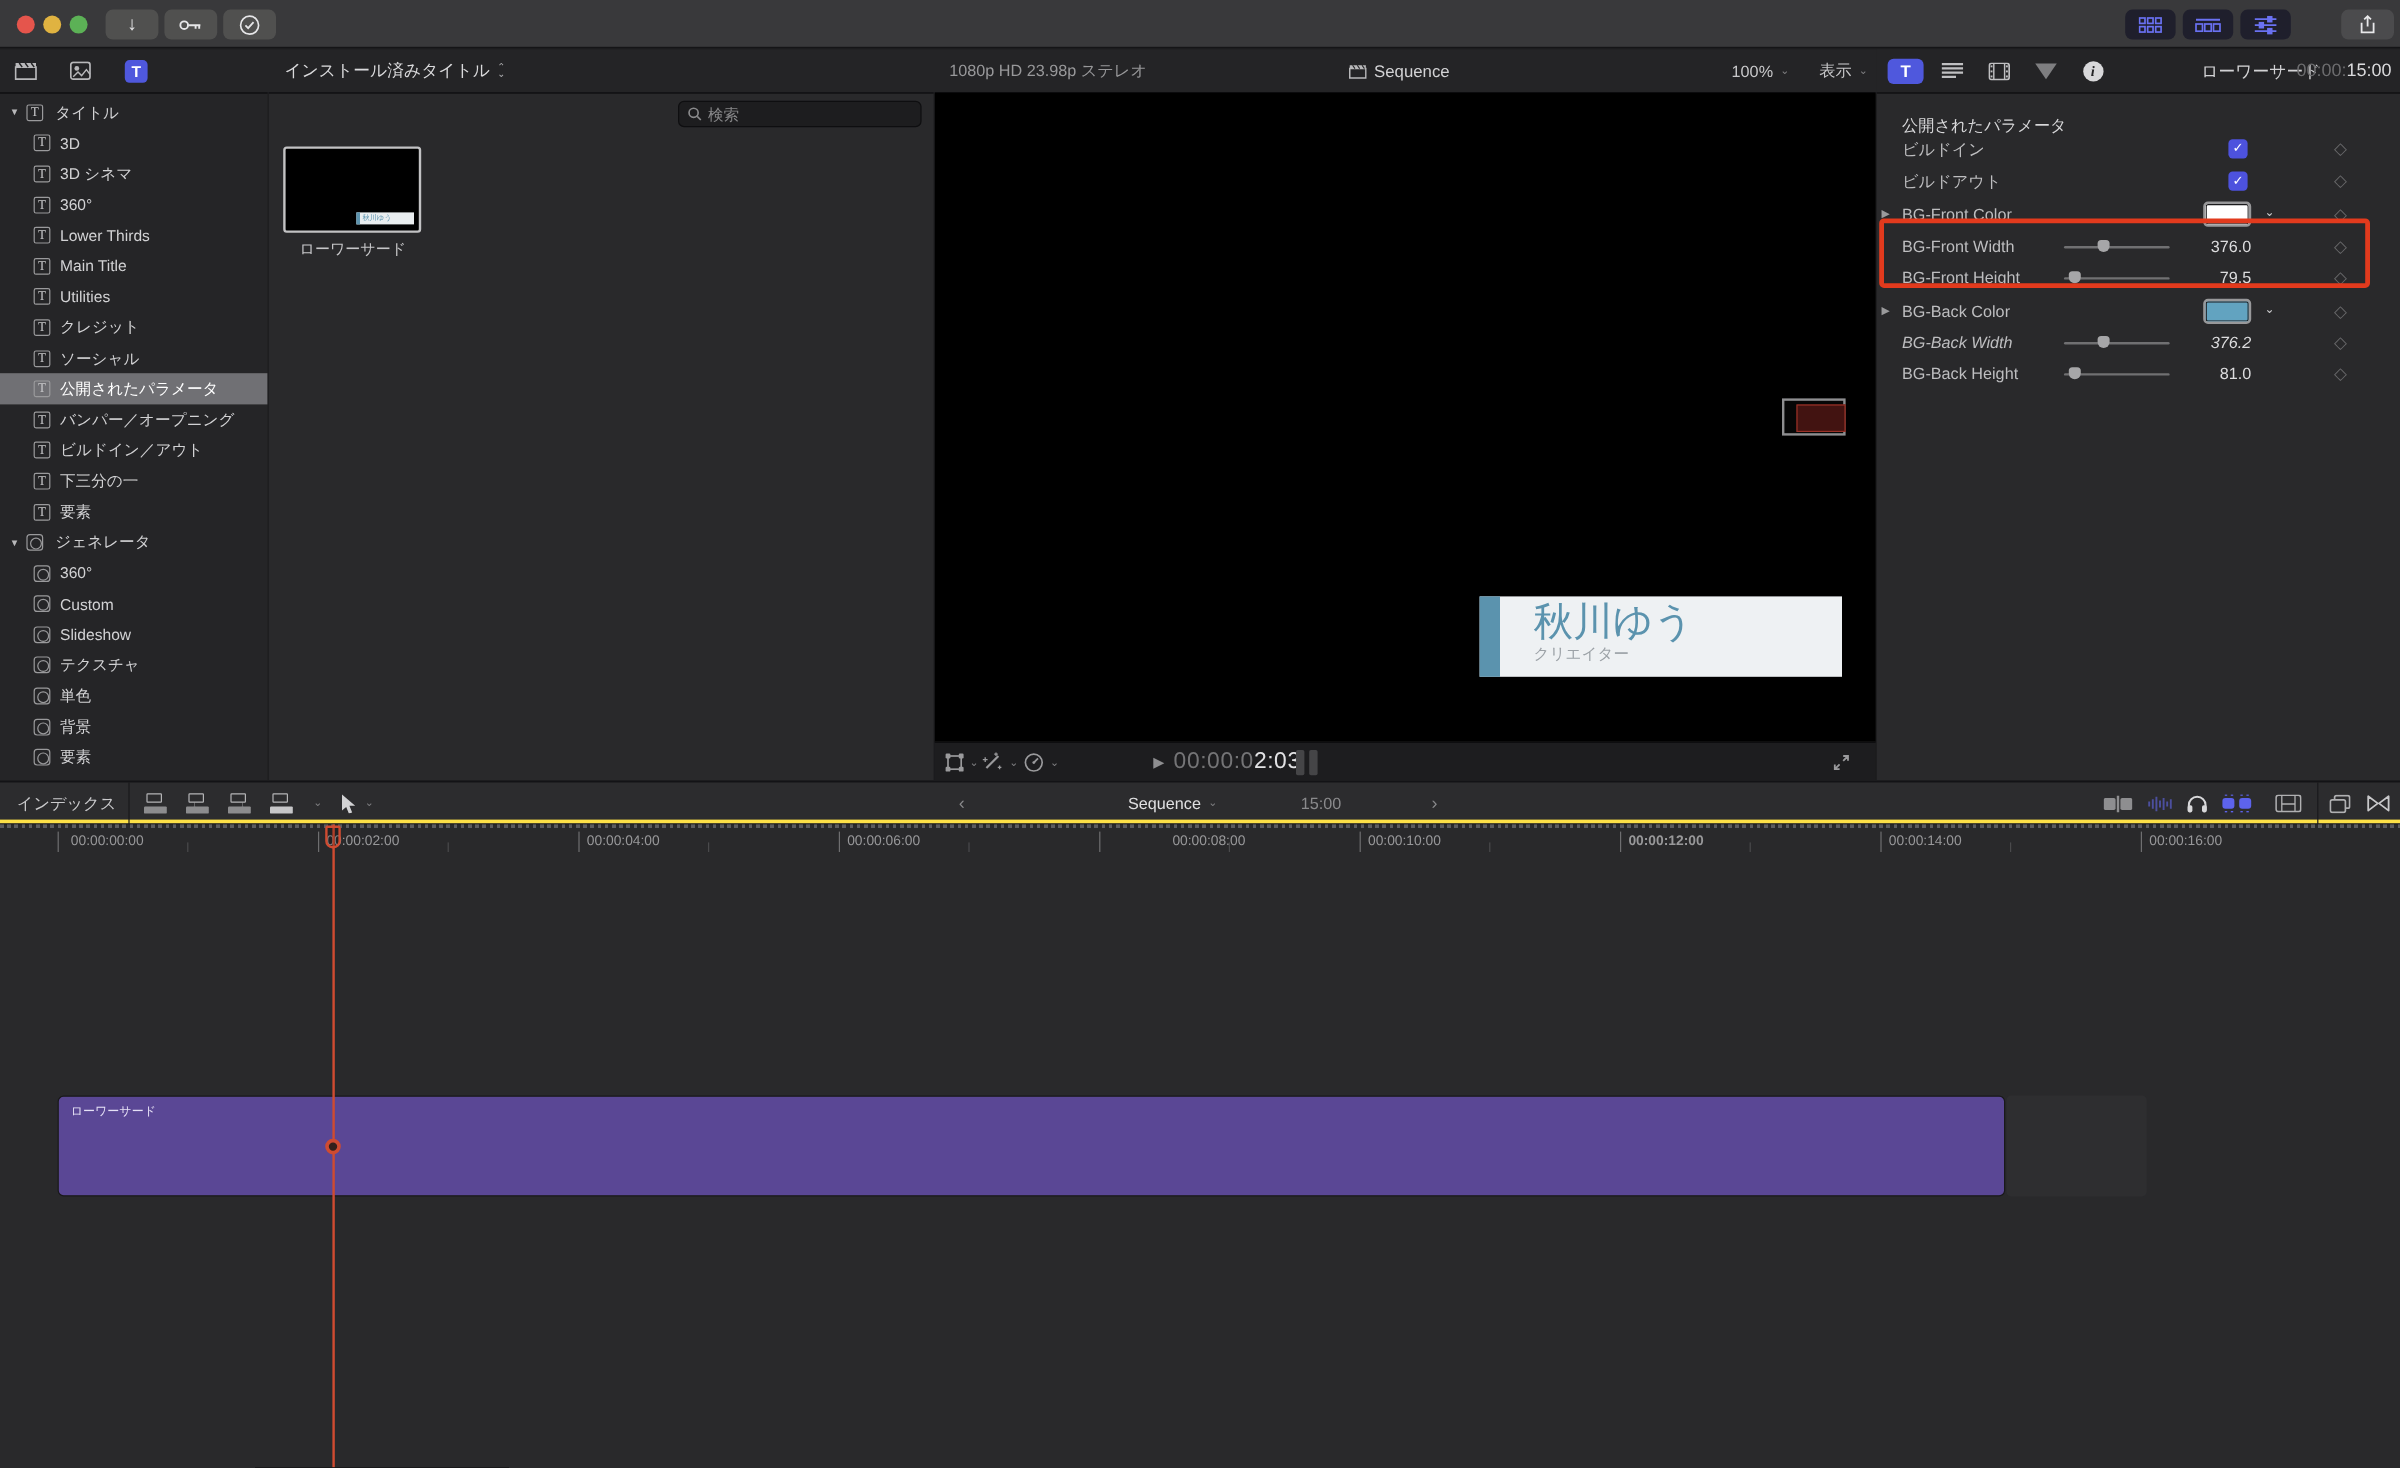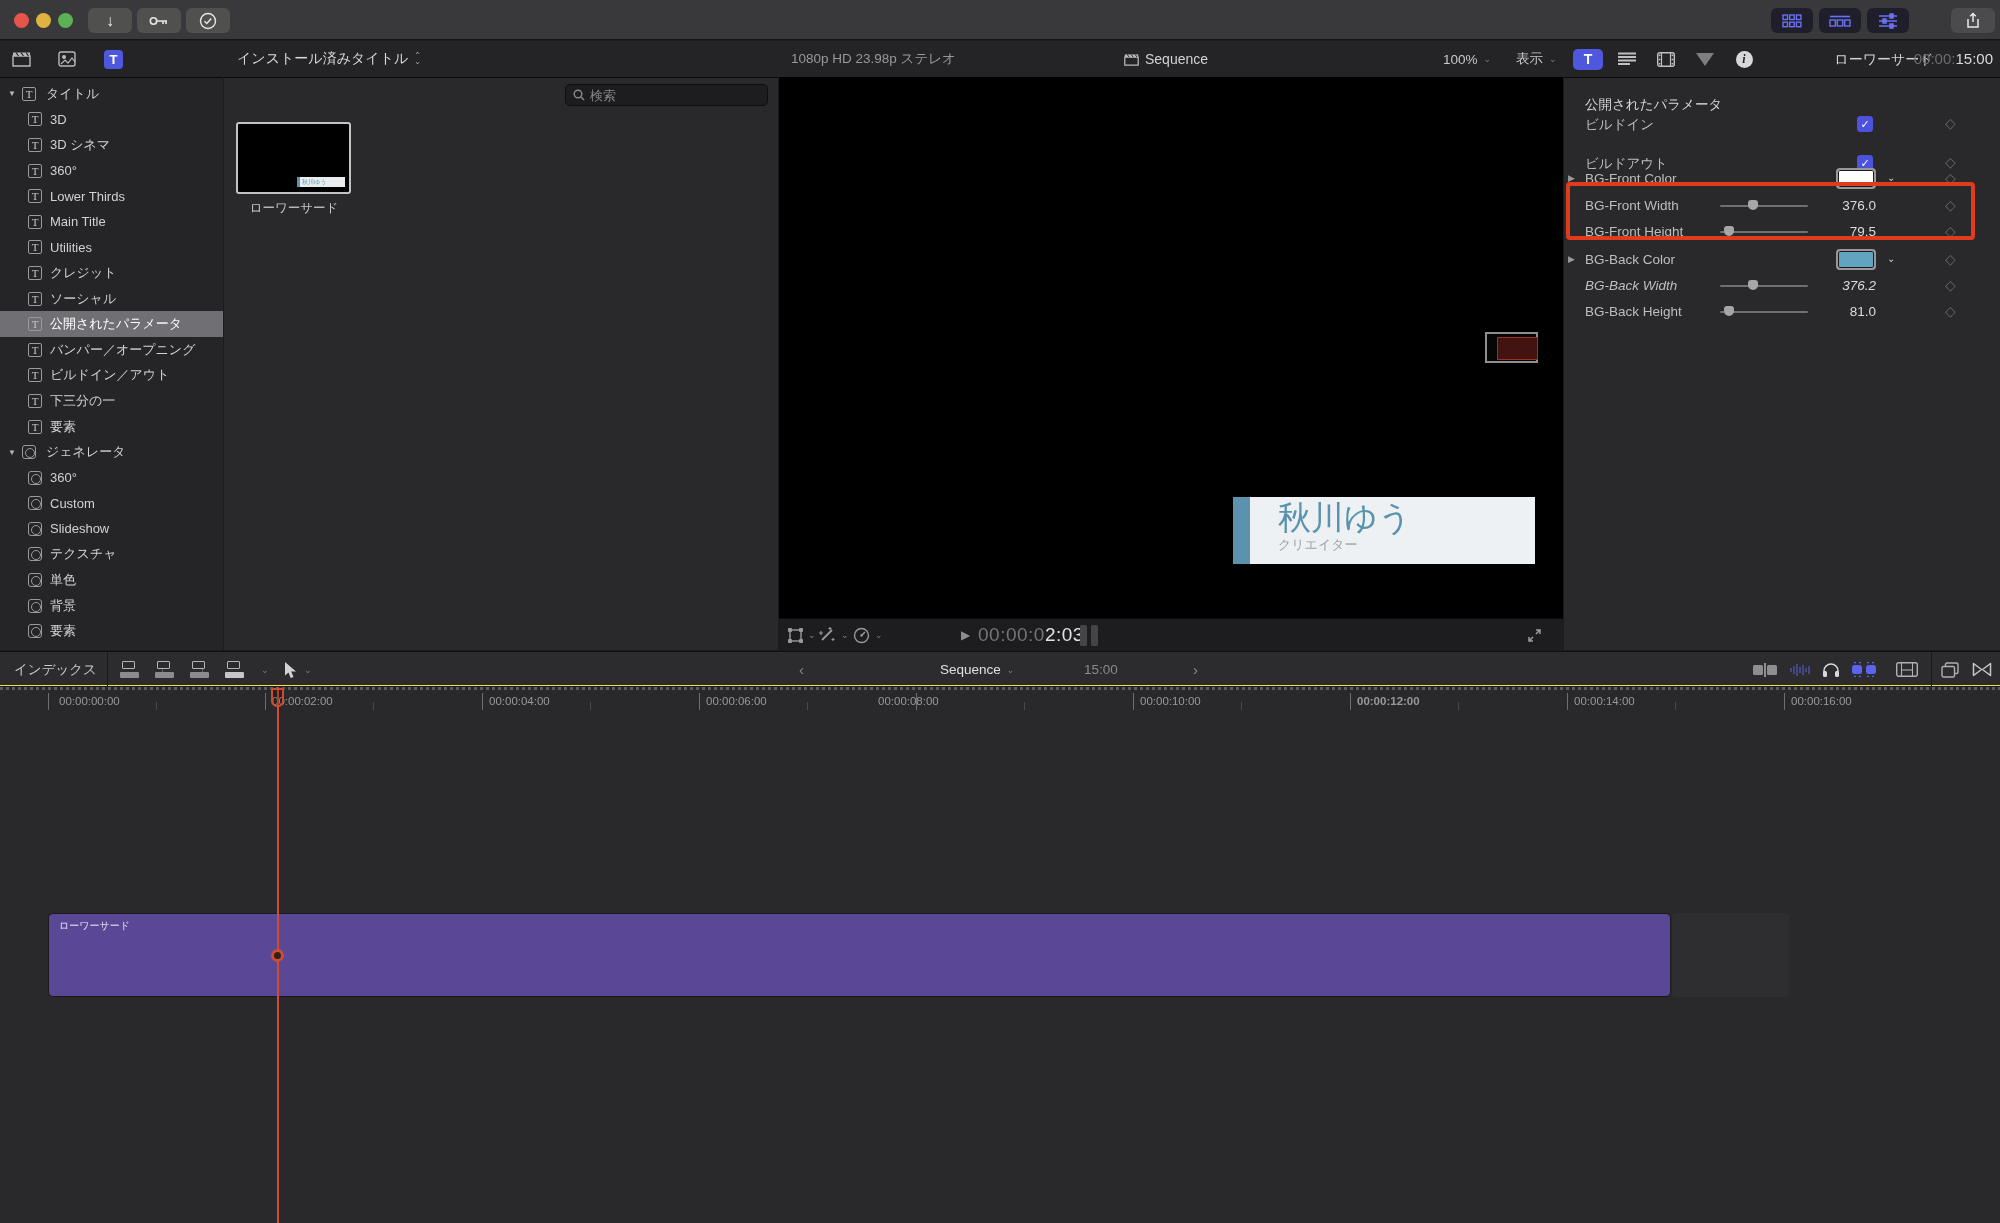--- a/index.html
+++ b/index.html
@@ -76,21 +76,21 @@
   .prow .disc2{position:absolute; left:4px; top:5px; font-size:9px; color:#9a9a9c;}
   .prow .val{position:absolute; right:124px; top:3px; font-size:13.5px; color:#dcdcde;}
   .prow .cb{position:absolute; left:293px; top:3px; width:16px; height:16px; background:var(--cb-blue); border-radius:3.5px; color:#fff; font-size:11px; line-height:16px; text-align:center;}
   .prow .track{position:absolute; left:156px; top:10px; width:88px; height:2px; background:#707072; border-radius:1px;}
   .prow .knob{position:absolute; top:-5px; width:10px; height:10px; background:#a6a6a8; border-radius:3px 3px 5px 5px;}
   .prow .swatch{position:absolute; left:272px; top:0; width:40px; height:21px; border-radius:4px; border:2px solid #98989a; box-shadow:0 0 0 1px #1a1a1c inset;}
   .prow .sw-chev{position:absolute; left:323px; top:4px; font-size:10px; color:#cacacc;}
   .prow .kf{position:absolute; left:381px; top:2px; font-size:14px; color:#68686a;}
 
   
-  #tlbar{position:absolute; left:0; top:651px; width:2000px; height:35px; background:#2c2c2e; border-top:1px solid #101012; border-bottom:1px solid #fde047;}
+  #tlbar{position:absolute; left:0; top:651px; width:2000px; height:35px; background:#2c2c2e; border-top:1px solid #101012; border-bottom:3px solid #fde047;}
   .tl-item{position:absolute; top:0; height:35px; display:flex; align-items:center; color:#b4b4b6;}
   .tl-sep{position:absolute; top:0; width:1px; height:35px; background:#1a1a1c;}
   .editico{position:relative; width:19px; height:17px; margin-right:14px;}
   .editico .top{position:absolute; left:2px; top:0; width:13px; height:8px; border:1.5px solid #b4b4b6; border-radius:1px;}
   .editico .bot{position:absolute; left:0; bottom:0; width:19px; height:6px; background:#8c8c8e; border-radius:1px;}
   .editico .arr{position:absolute; left:5px; top:5px; font-size:8px; color:#b4b4b6;}
 
   
   #timeline{position:absolute; left:0; top:687px; width:2000px; height:536px; background:#29292b;}
   #tl-dots{position:absolute; left:0; top:0; width:2000px; height:3px;
@@ -429,21 +429,21 @@
   </div>
 
   <div id="inspector">
     <div id="section-hdr">公開されたパラメータ</div>
     <div id="params-rows">
         <div class="prow" style="top: 35px;">
           <span class="lbl">ビルドイン</span>
           <span class="cb">✓</span>
           <span class="kf">◇</span>
         </div>
-        <div class="prow" style="top: 74px;">
+        <div class="prow" style="top: 62px;">
           <span class="lbl">ビルドアウト</span>
           <span class="cb">✓</span>
           <span class="kf">◇</span>
         </div>
         <div class="prow" style="top: 90px;">
           <span class="disc2">▶</span>
           <span class="lbl">BG-Front Color</span>
           <span class="swatch" style="background: rgb(255, 255, 255);"></span>
           <span class="sw-chev">⌄</span>
           <span class="kf">◇</span>
@@ -599,21 +599,21 @@
         <span class="tick-line" style="left: 265px;"></span>
         <span class="tick-lab" style="left: 272px;">00:00:02:00</span>
         <span class="tick-min" style="left: 373px;"></span>
         <span class="tick-line" style="left: 482px;"></span>
         <span class="tick-lab" style="left: 489px; text-align: center;">00:00:04:00</span>
         <span class="tick-min" style="left: 590px;"></span>
         <span class="tick-line" style="left: 699px;"></span>
         <span class="tick-lab" style="left: 706px;">00:00:06:00</span>
         <span class="tick-min" style="left: 807px;"></span>
         <span class="tick-line" style="left: 916px;"></span>
-        <span class="tick-lab" style="left: 878px;">00:00:08:00</span>
+        <span class="tick-lab" style="left: 977px;">00:00:08:00</span>
         <span class="tick-min" style="left: 1024px;"></span>
         <span class="tick-line" style="left: 1133px;"></span>
         <span class="tick-lab" style="left: 1140px;">00:00:10:00</span>
         <span class="tick-min" style="left: 1241px;"></span>
         <span class="tick-line" style="left: 1350px;"></span>
         <span class="tick-lab" style="left: 1357px; font-weight: bold;">00:00:12:00</span>
         <span class="tick-min" style="left: 1458px;"></span>
         <span class="tick-line" style="left: 1567px;"></span>
         <span class="tick-lab" style="left: 1574px;">00:00:14:00</span>
         <span class="tick-min" style="left: 1675px;"></span>

